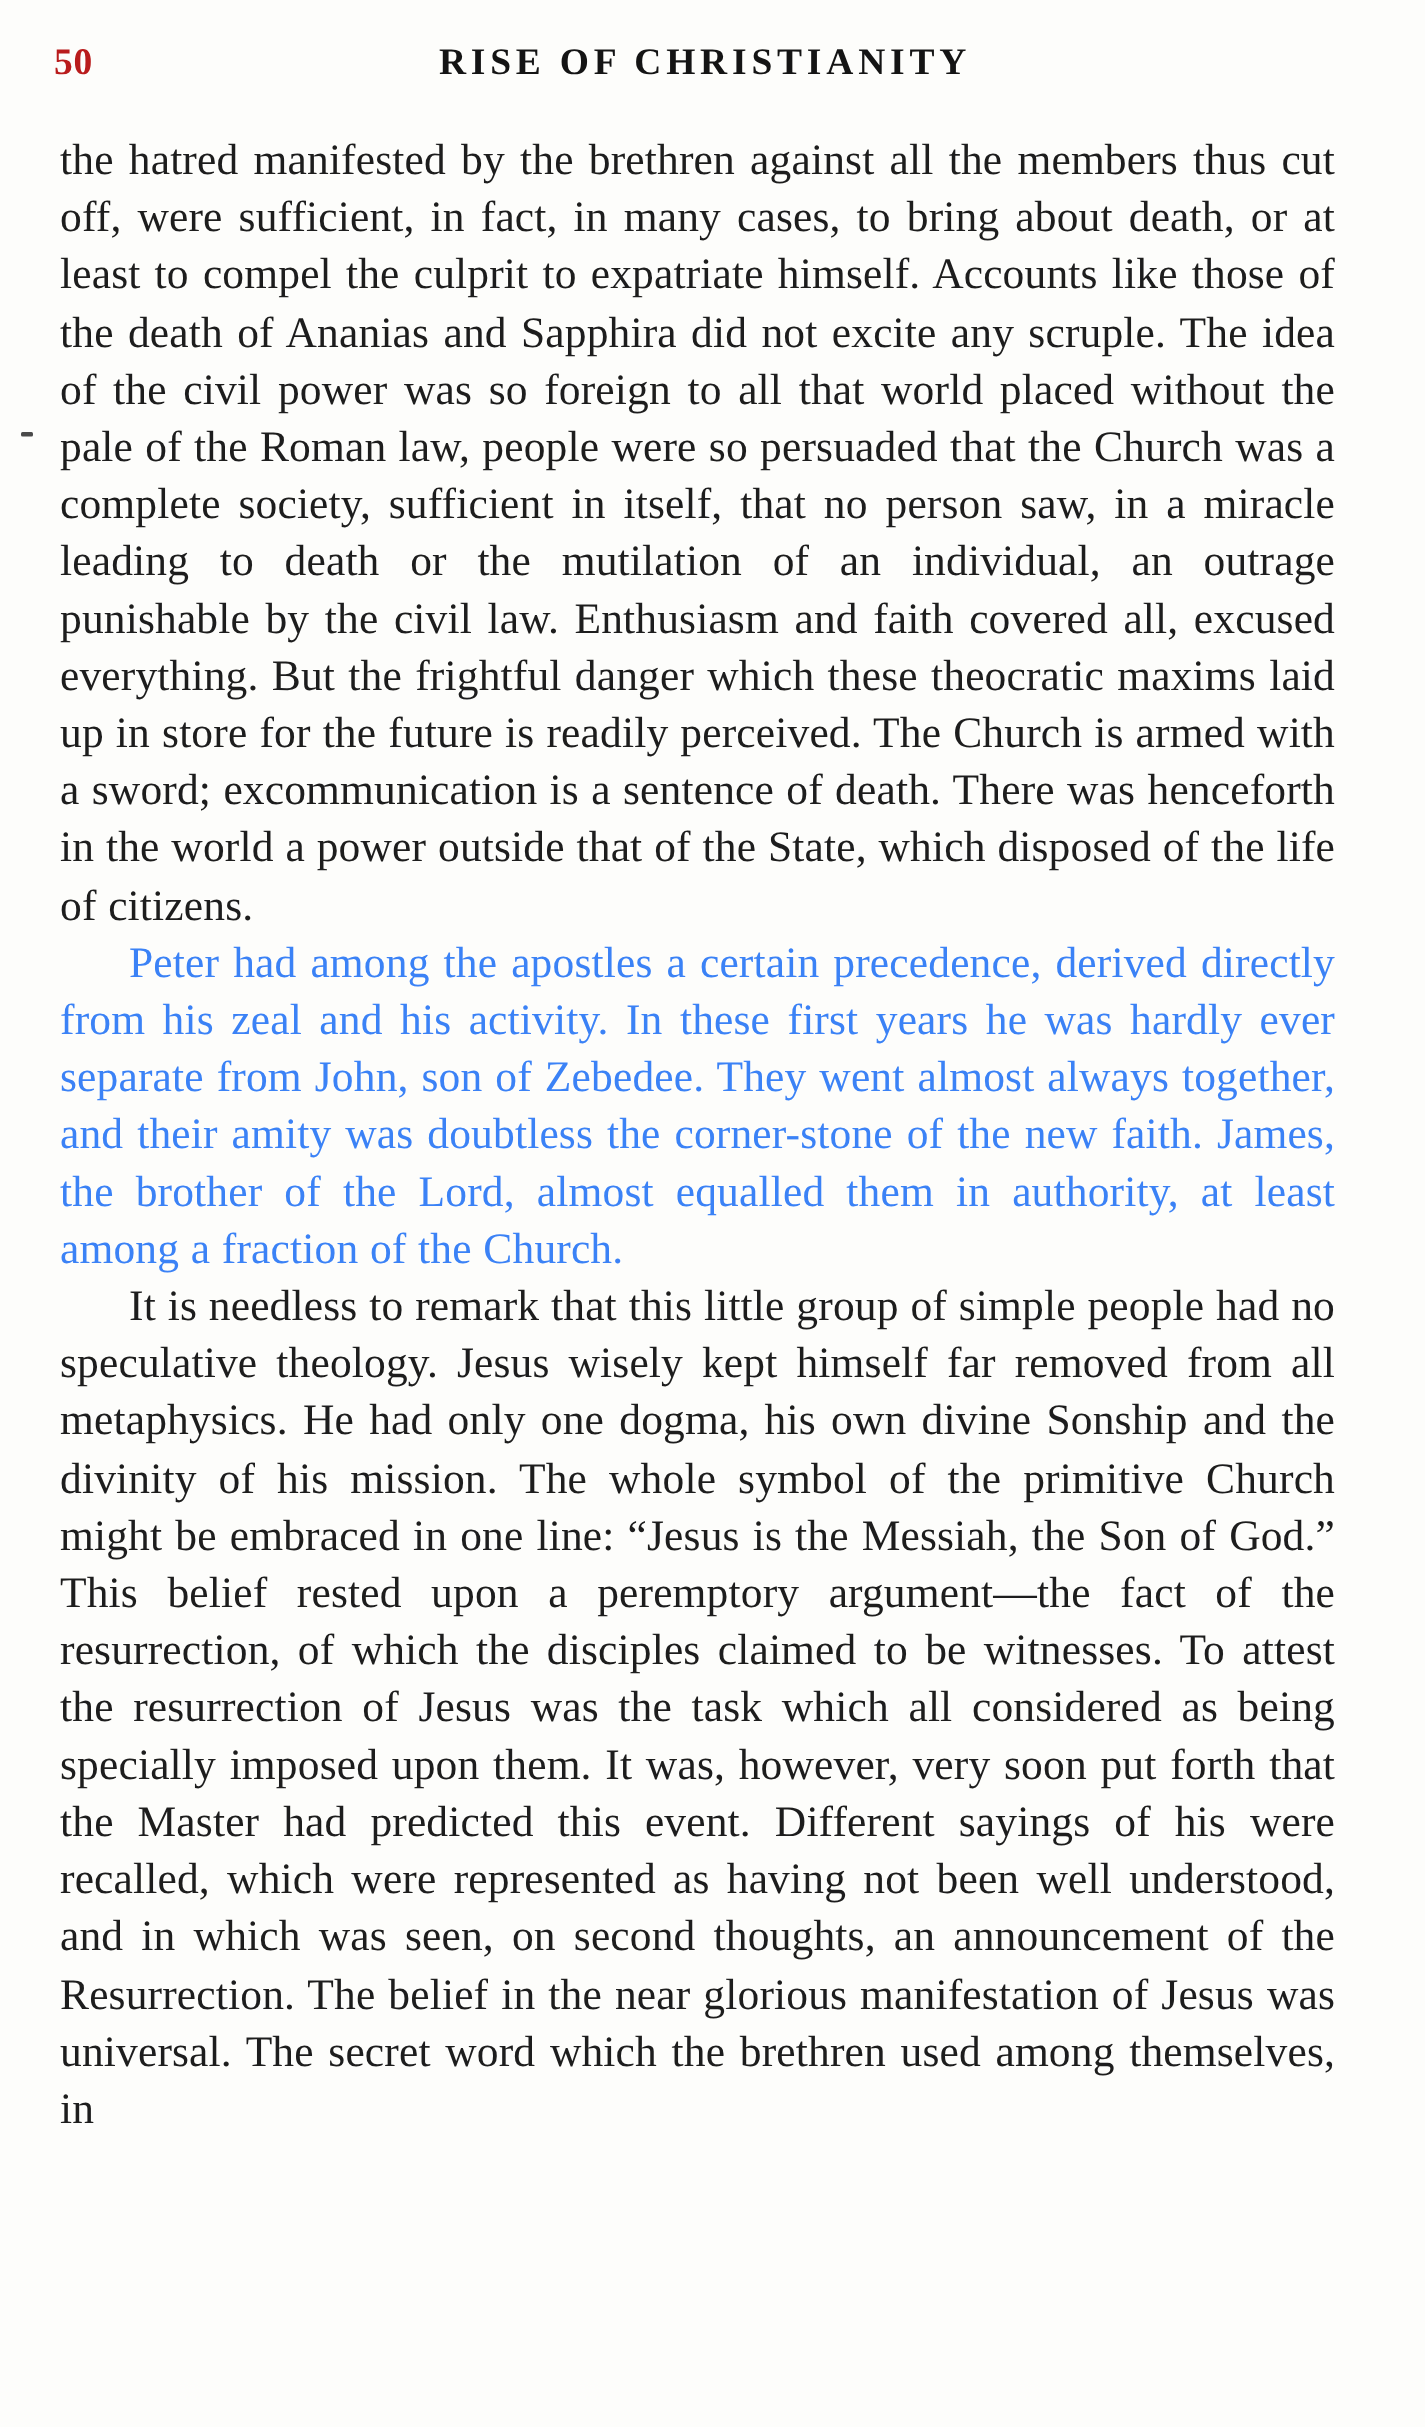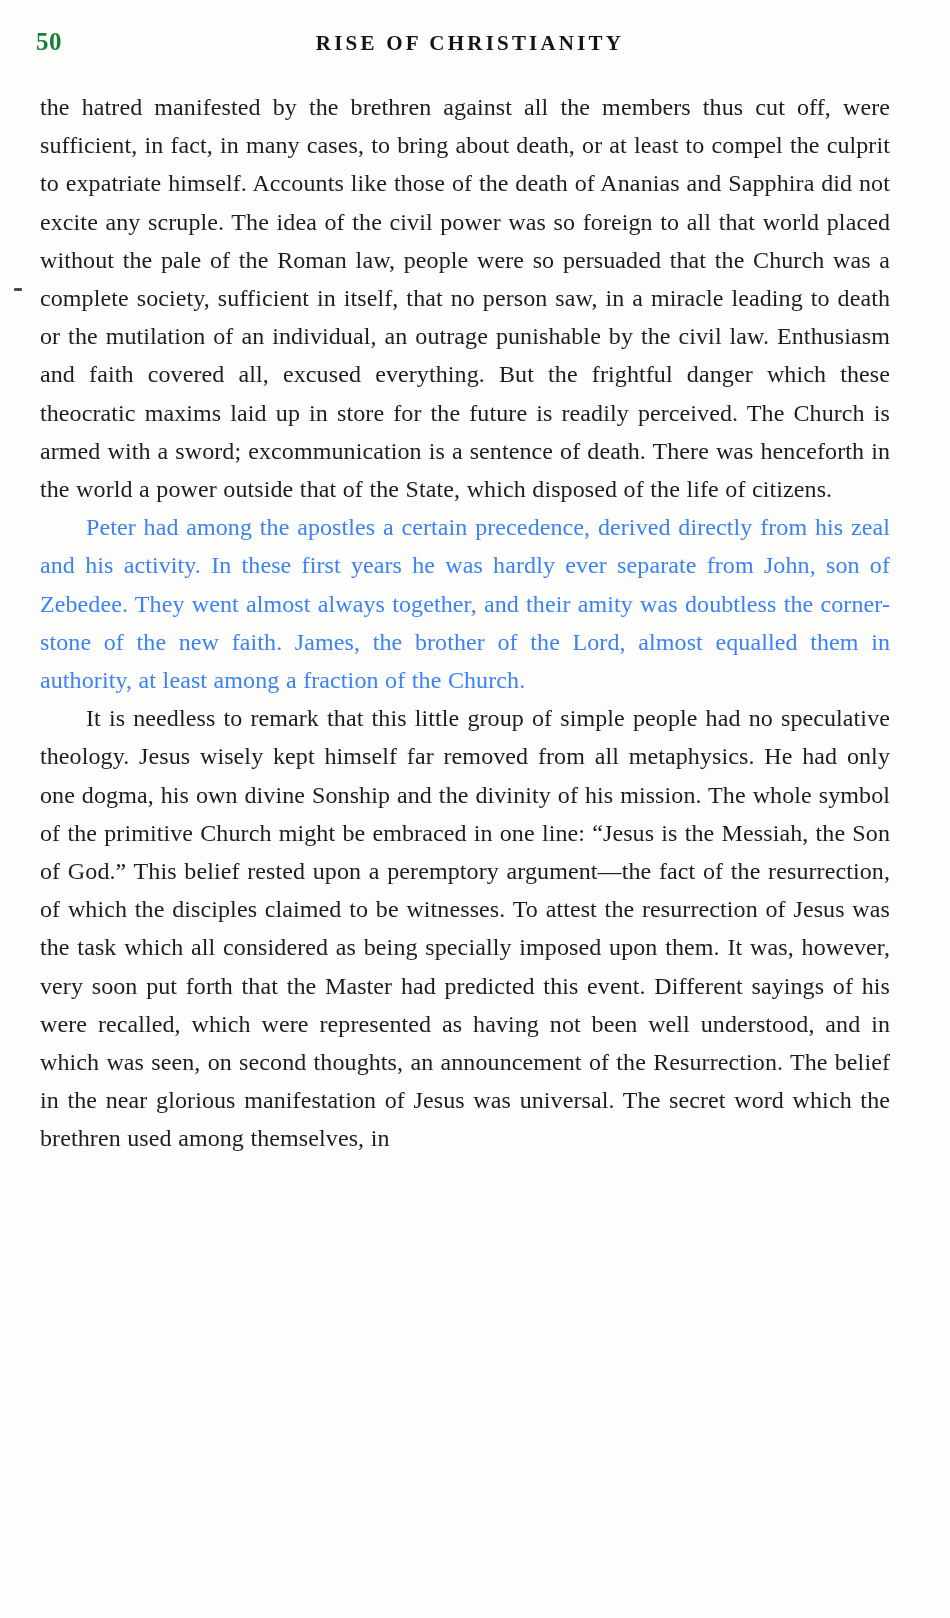--- a/index.html
+++ b/index.html
@@ -25,41 +25,41 @@
   .header {
     display: flex;
     align-items: baseline;
     height: 52px;
     padding-left: 2px;
   }
   .folio {
     font-family: "Liberation Serif", serif;
     font-size: 25px;
     font-weight: 700;
-    color: #15803d;
+    color: #b91c1c;
     width: 60px;
     letter-spacing: 0.5px;
   }
   .running-head {
     flex: 1;
     text-align: center;
-    font-size: 21px;
+    font-size: 25px;
     font-weight: 700;
     letter-spacing: 3.2px;
     color: #141414;
     padding-right: 50px;
     font-family: "Liberation Serif", serif;
   }
   .body-text {
     margin-top: 8px;
     padding: 0 4px 0 6px;
   }
   p.para {
     margin: 0;
-    font-size: 24px;
+    font-size: 29px;
     line-height: 38.2px;
     text-align: justify;
     text-justify: inter-word;
     color: #1d1d1d;
     text-indent: 0;
     letter-spacing: 0.1px;
     word-spacing: 0.4px;
   }
   p.para.indent {
     text-indent: 46px;

